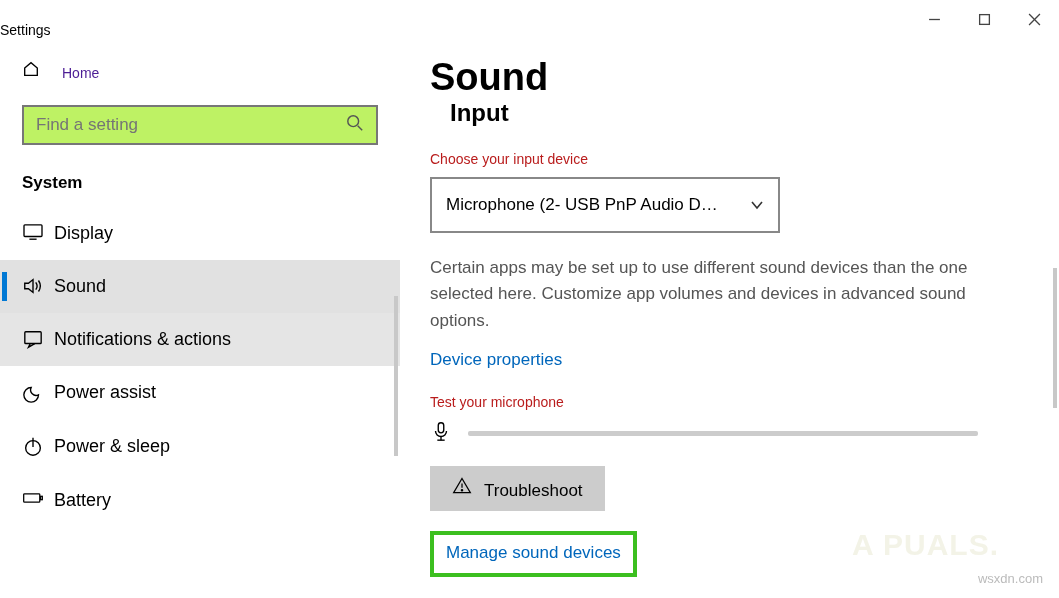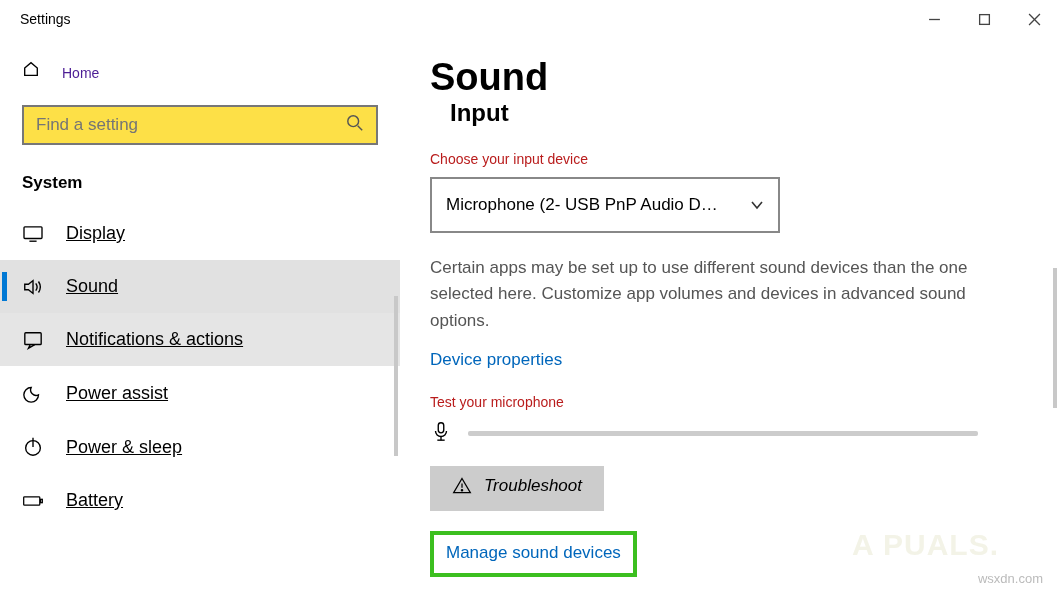--- a/index.html
+++ b/index.html
@@ -1,36 +1,36 @@
 <!DOCTYPE html>
 <html><head>
   <meta charset="utf-8">
   <style>
     * { box-sizing: border-box; margin: 0; padding: 0; font-family: "Segoe UI", -apple-system, sans-serif; }
     body { width: 1059px; height: 598px; overflow: hidden; background: #fff; position: relative; }
 
-    .titlebar { display: flex; align-items: center; justify-content: space-between; height: 38px; padding-left: 20px; }
+    .titlebar { display: flex; align-items: flex-end; justify-content: space-between; height: 38px; }
     .titlebar-text { font-size: 14px; color: #000; }
     .window-controls { display: flex; }
     .win-ctrl { width: 50px; height: 38px; display: flex; align-items: center; justify-content: center; color: #444; cursor: pointer; }
     .win-ctrl svg { width: 13px; height: 13px; }
 
     .main { display: flex; height: calc(598px - 38px); }
     .sidebar { width: 400px; background: #fff; position: relative; }
     .home-row { display: flex; align-items: flex-end; gap: 22px; padding: 14px 22px; font-size: 14px; color: #4c1d95; margin-top: 8px; }
     .home-row svg { width: 18px; height: 18px; }
 
-    .search-box { margin: 10px 22px 18px; border: 2px solid #777; background: #fde047; display: flex; align-items: center; height: 40px; padding: 0 12px; }
+    .search-box { margin: 10px 22px 18px; border: 2px solid #777; background: #bef264; display: flex; align-items: center; height: 40px; padding: 0 12px; }
     .search-box input { flex: 1; border: none; background: transparent; font-size: 17px; color: #555; outline: none; }
     .search-box .sicon { color: #555; }
 
     .section-label { padding: 10px 22px 14px; font-size: 17px; font-weight: 600; color: #000; }
 
     .nav { display: flex; flex-direction: column; }
-    .nav-item { display: flex; align-items: center; gap: 22px; padding: 16px 22px; font-size: 18px; color: #000; position: relative; cursor: pointer; text-decoration: underline; }
+    .nav-item { display: flex; gap: 10px; padding: 16px 22px; font-size: 18px; color: #000; position: relative; cursor: pointer; }
     .nav-item .nicon { width: 22px; display: flex; justify-content: center; }
     .nav-item.active { background: #e1e1e1; }
     .nav-item.active::before { content: ""; position: absolute; left: 2px; top: 12px; bottom: 12px; width: 5px; background: #0078d4; }
     .nav-item.hover { background: #e5e5e5; }
 
     .scroll-ind { position: absolute; right: 2px; top: 258px; width: 4px; height: 160px; background: #c8c8c8; }
 
     .content { flex: 1; padding: 18px 40px 0 30px; position: relative; overflow: hidden; }
     .scroll-ind2 { position: absolute; right: 2px; top: 230px; width: 4px; height: 140px; background: #c8c8c8; }
     .h1 { font-size: 38px; font-weight: 600; margin-bottom: 0; }
@@ -39,21 +39,21 @@
 
     .dropdown { width: 350px; height: 56px; border: 2px solid #888; display: flex; align-items: center; justify-content: space-between; padding: 0 14px; font-size: 17px; margin-bottom: 22px; cursor: pointer; }
     .help-text { font-size: 17px; color: #555; line-height: 1.55; max-width: 560px; margin-bottom: 16px; }
     .link { font-size: 17px; color: #0066bb; cursor: pointer; margin-bottom: 24px; display: inline-block; }
     .link.boxed { border: 4px solid #3cbf1f; padding: 8px 12px 10px; }
 
     .mic-row { display: flex; align-items: center; gap: 16px; margin-bottom: 20px; }
     .mic-row svg { width: 22px; height: 22px; }
     .level-bar { flex: 1; height: 5px; background: #ccc; border-radius: 2px; max-width: 510px; }
 
-    .button { display: inline-flex; align-items: flex-start; gap: 12px; background: #ccc; padding: 10px 22px; font-size: 17px; color: #000; cursor: pointer; margin-bottom: 20px; font-style: italic; }
+    .button { display: inline-flex; align-items: flex-end; gap: 12px; background: #ccc; padding: 10px 22px; font-size: 17px; color: #000; cursor: pointer; margin-bottom: 20px; }
     .button svg { width: 20px; height: 20px; }
 
     .watermark { position: absolute; right: 16px; bottom: 12px; font-size: 13px; color: #bbb; }
     .wm2 { position: absolute; right: 60px; bottom: 36px; font-size: 30px; font-weight: 800; color: #eed; letter-spacing: 1px; opacity: 0.7; pointer-events: none; }
   </style>
 </head>
 <body>
 
 <div class="titlebar">
   <span class="titlebar-text">Settings</span>

